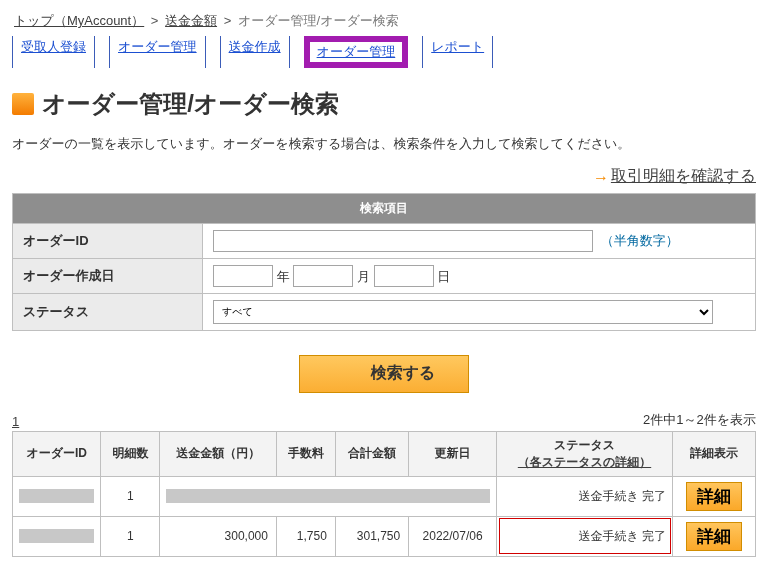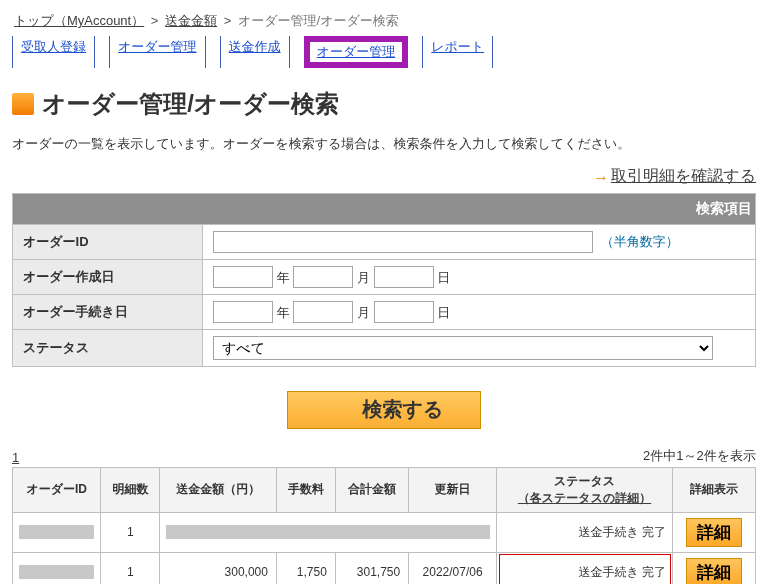--- a/index.html
+++ b/index.html
@@ -62,24 +62,24 @@
   }
   .linkrow .arrow { color: #f58a00; margin-right: 2px; }
   .form-table {
     width: 100%;
     border-collapse: collapse;
     border: 1px solid #bfbfbf;
   }
   .form-table th.section {
     background: #8e8e8e;
     color: #fff;
-    text-align: right;
+    text-align: center;
     font-weight: bold;
     padding: 6px 3px;
-    font-size: 14px;
+    font-size: 12px;
   }
   .form-table tr td, .form-table tr th {
     border: 1px solid #bfbfbf;
     padding: 6px 10px;
     vertical-align: middle;
   }
   .form-table .label {
     background: #ebebeb;
     font-weight: bold;
     width: 190px;
@@ -88,32 +88,32 @@
     border: 1px solid #a5a5a5;
     font-size: 13px;
     padding: 2px 4px;
     height: 22px;
   }
   .w-mid { width: 380px; }
   .w-sm { width: 60px; }
   .form-table select {
     width: 500px;
     border: 1px solid #a5a5a5;
-    font-size: 14px;
+    font-size: 10px;
     padding: 2px 4px;
     height: 24px;
     background: #fff;
   }
   .hint { color: #0369a1; margin-left: 4px; margin-top: 44px; }
   .search-btn-wrap { text-align: center; margin: 24px 0 18px 0; }
   .search-btn {
-    width: 194px; height: 38px;
+    width: 170px; height: 38px;
     background: linear-gradient(#ffc85e, #fbae33);
     border: 1px solid #d18d00;
-    font-size: 20px; font-weight: bold;
+    font-size: 16px; font-weight: bold;
     cursor: pointer;
     color: #333;
     padding-left: 44px;
   }
   .page-count {
     display: flex; justify-content: space-between; align-items: flex-end;
     margin-bottom: 2px;
   }
   .page-count .pager a { font-size: 13px; }
   .results {
@@ -188,28 +188,20 @@
         </tr>
     <tr>
       <td class="label">オーダーID</td>
       <td>
         <input type="text" class="w-mid" style="">
         <span class="hint">（半角数字）</span>
       </td>
     </tr>
     <tr>
       <td class="label">オーダー作成日</td>
-      <td>
-        <input type="text" class="w-sm" style=""> <span>年</span>
-        <input type="text" class="w-sm" style=""> <span>月</span>
-        <input type="text" class="w-sm" style=""> <span>日</span>
-      </td>
-    </tr>
-    <tr>
-      <td class="label">オーダー手続き日</td>
       <td>
         <input type="text" class="w-sm" style=""> <span>年</span>
         <input type="text" class="w-sm" style=""> <span>月</span>
         <input type="text" class="w-sm" style=""> <span>日</span>
       </td>
     </tr>
     <tr>
       <td class="label">ステータス</td>
       <td><select><option>すべて</option></select></td>
     </tr>

